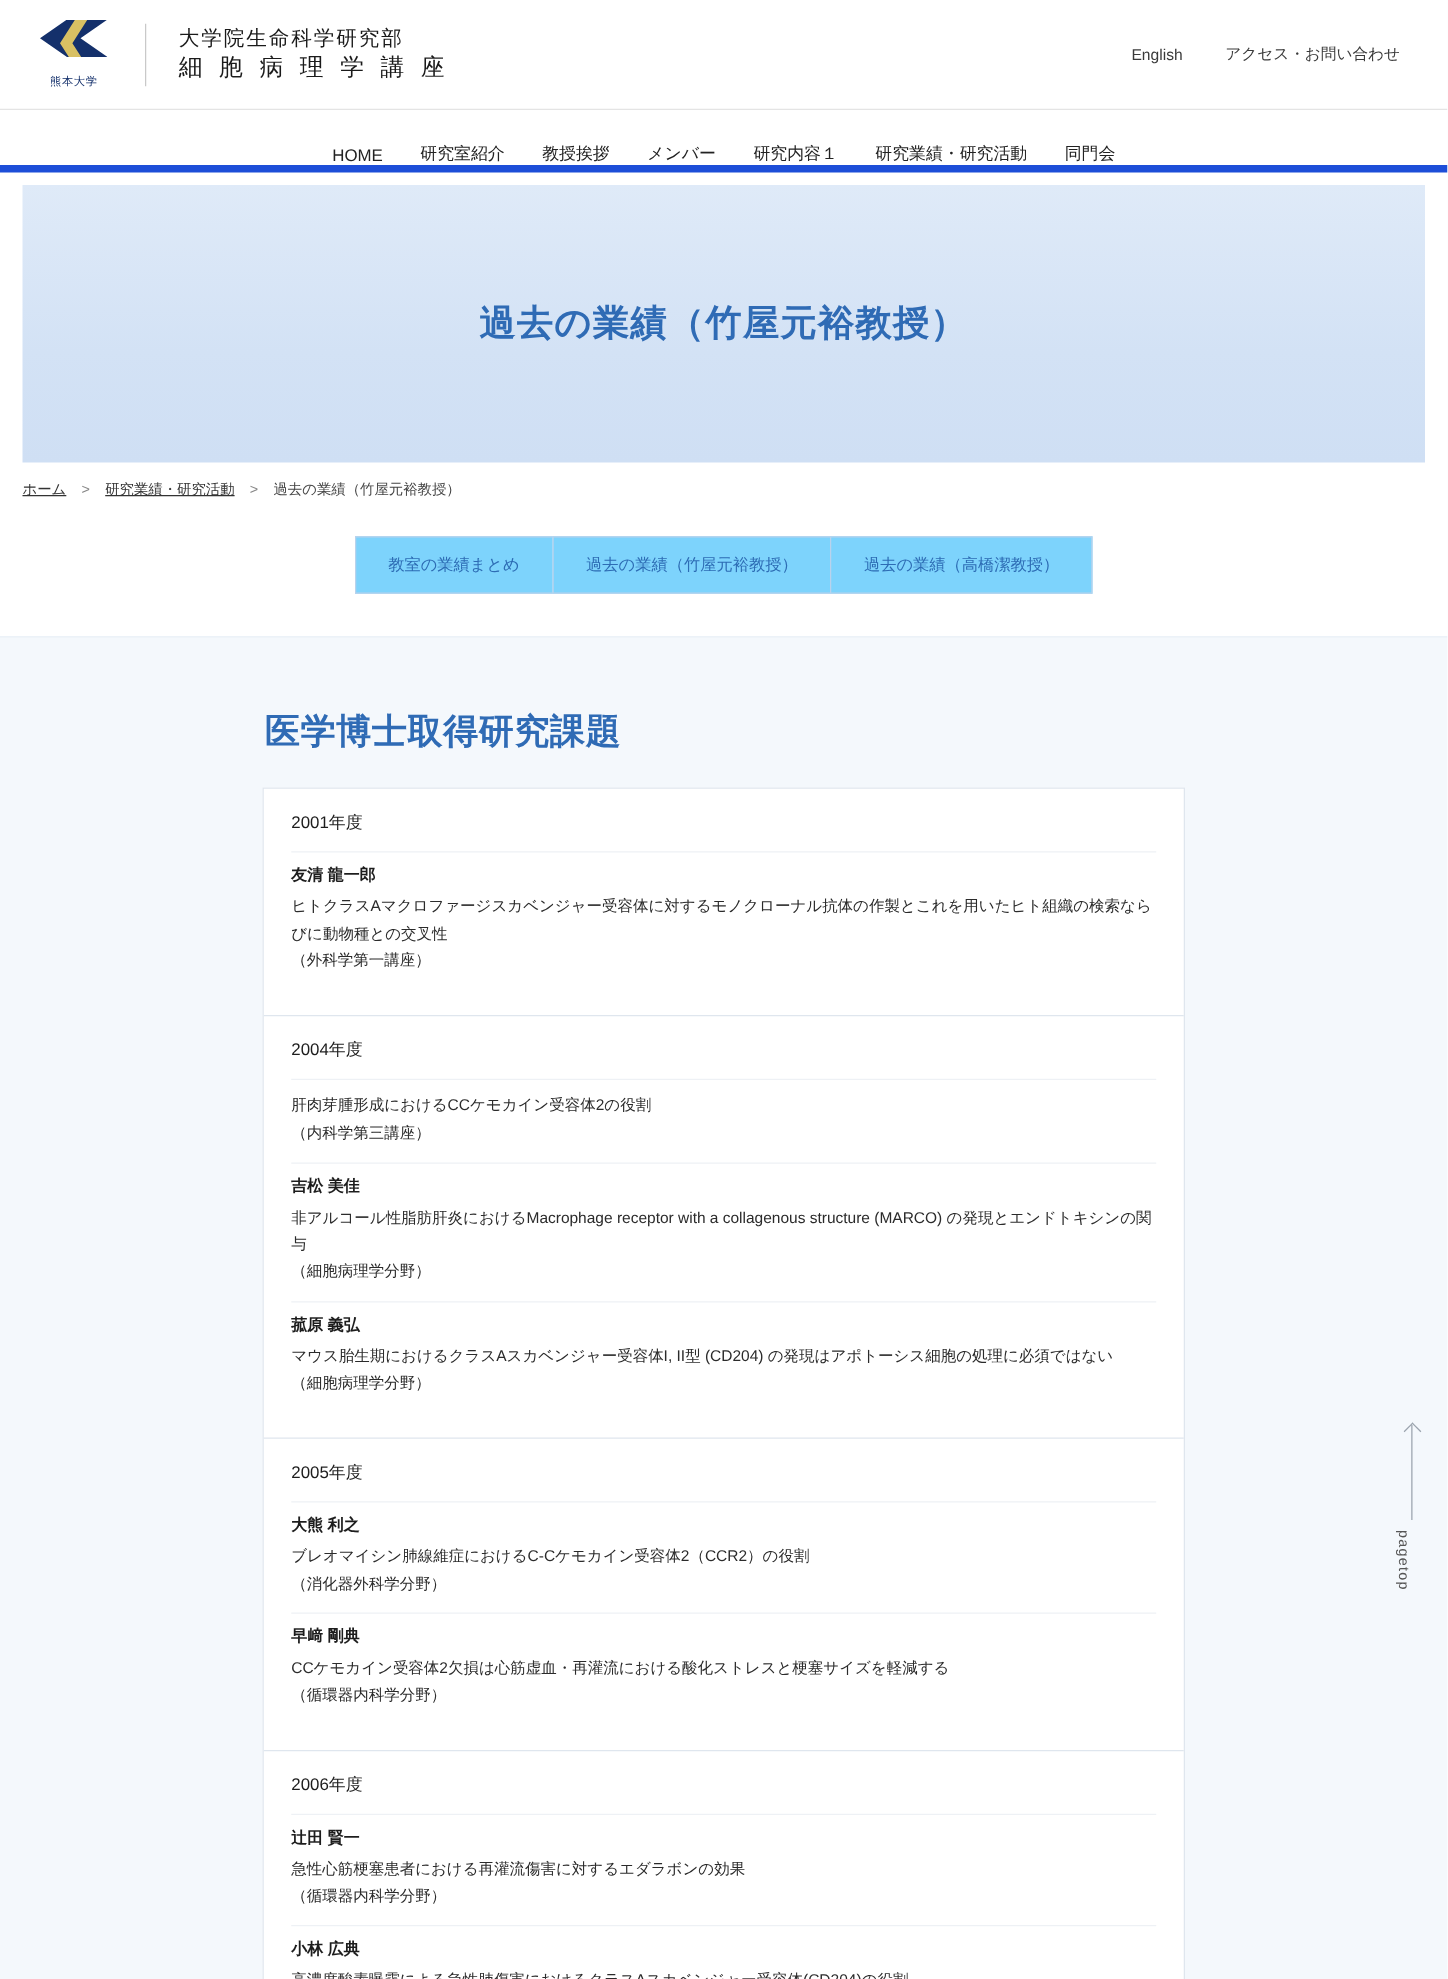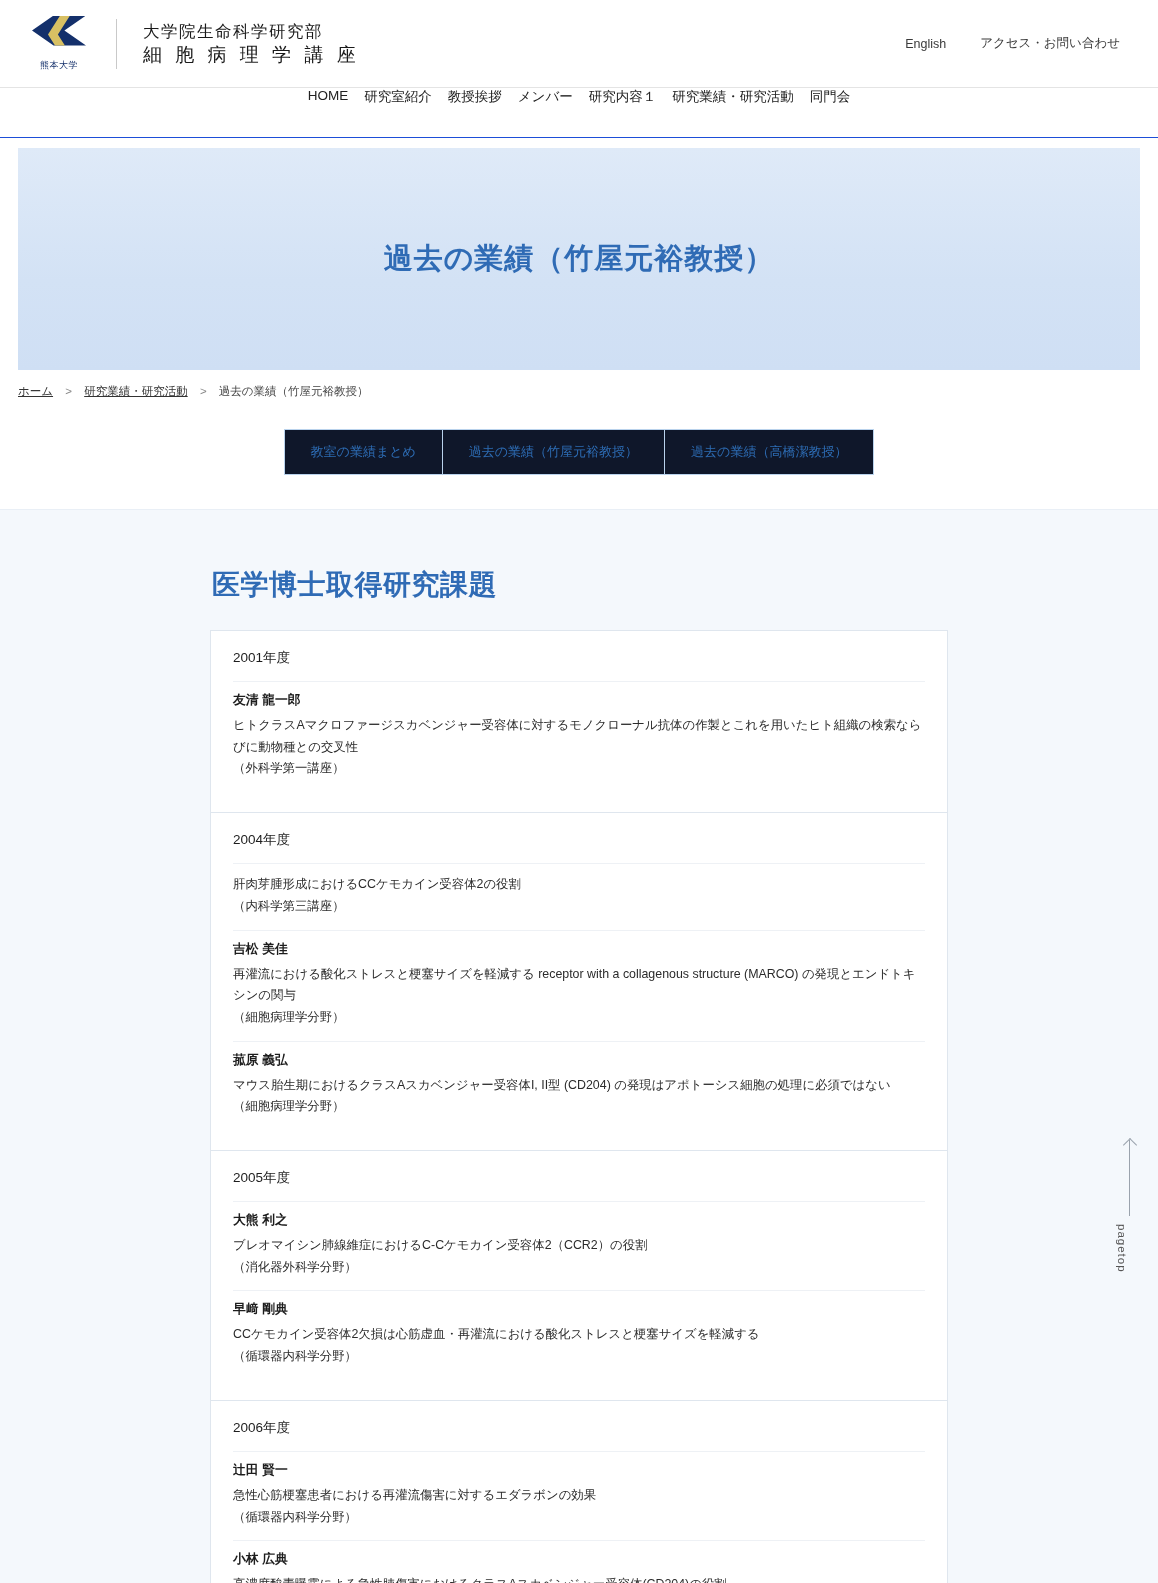--- a/index.html
+++ b/index.html
@@ -61,26 +61,26 @@
     color: #3a3a3a;
     padding-right: 10px;
     text-align: center;
   }
   .header-links a { color: #3a3a3a; text-decoration: none; }
 
   
   .nav {
     height: 50px;
     display: flex;
-    align-items: flex-start;
+    align-items: flex-end;
     justify-content: center;
-    gap: 16px;
+    gap: 30px;
     font-size: 13.5px;
     color: #222;
-    border-bottom: 1px solid #1d4ed8;
+    border-bottom: 6px solid #1d4ed8;
     padding: 0 20px;
     white-space: nowrap;
   }
   .nav span { cursor: pointer; }
 
   
   .hero {
     margin: 10px 18px 0 18px;
     height: 222px;
     background: linear-gradient(180deg, #dfeaf8 0%, #d3e2f5 60%, #cfdff4 100%);
@@ -110,21 +110,21 @@
     justify-content: center;
     padding: 20px 0 34px 0;
   }
   .tabs { display: flex; }
   .tab {
     border: 1px solid #b9d2ec;
     border-right: none;
     padding: 13px 26px;
     font-size: 13px;
     color: #2d6cb4;
-    background: #0f172a;
+    background: #7dd3fc;
     cursor: pointer;
   }
   .tab:last-child { border-right: 1px solid #b9d2ec; }
 
   
   .content {
     background: #f4f8fc;
     padding: 44px 0 40px 0;
     border-top: 1px solid #e9eff6;
   }
@@ -262,21 +262,21 @@
         </div>
 
         <div class="year-block">
           <div class="year-label">2004年度</div>
           <div class="entry">
             <div class="entry-title">肝肉芽腫形成におけるCCケモカイン受容体2の役割</div>
             <div class="entry-dept">（内科学第三講座）</div>
           </div>
           <div class="entry">
             <div class="entry-name">吉松 美佳</div>
-            <div class="entry-title">再灌流における酸化ストレスと梗塞サイズを軽減する receptor with a collagenous structure (MARCO) の発現とエンドトキシンの関与</div>
+            <div class="entry-title">非アルコール性脂肪肝炎におけるMacrophage receptor with a collagenous structure (MARCO) の発現とエンドトキシンの関与</div>
             <div class="entry-dept">（細胞病理学分野）</div>
           </div>
           <div class="entry">
             <div class="entry-name">菰原 義弘</div>
             <div class="entry-title">マウス胎生期におけるクラスAスカベンジャー受容体I, II型 (CD204) の発現はアポトーシス細胞の処理に必須ではない</div>
             <div class="entry-dept">（細胞病理学分野）</div>
           </div>
         </div>
 
         <div class="year-block">

